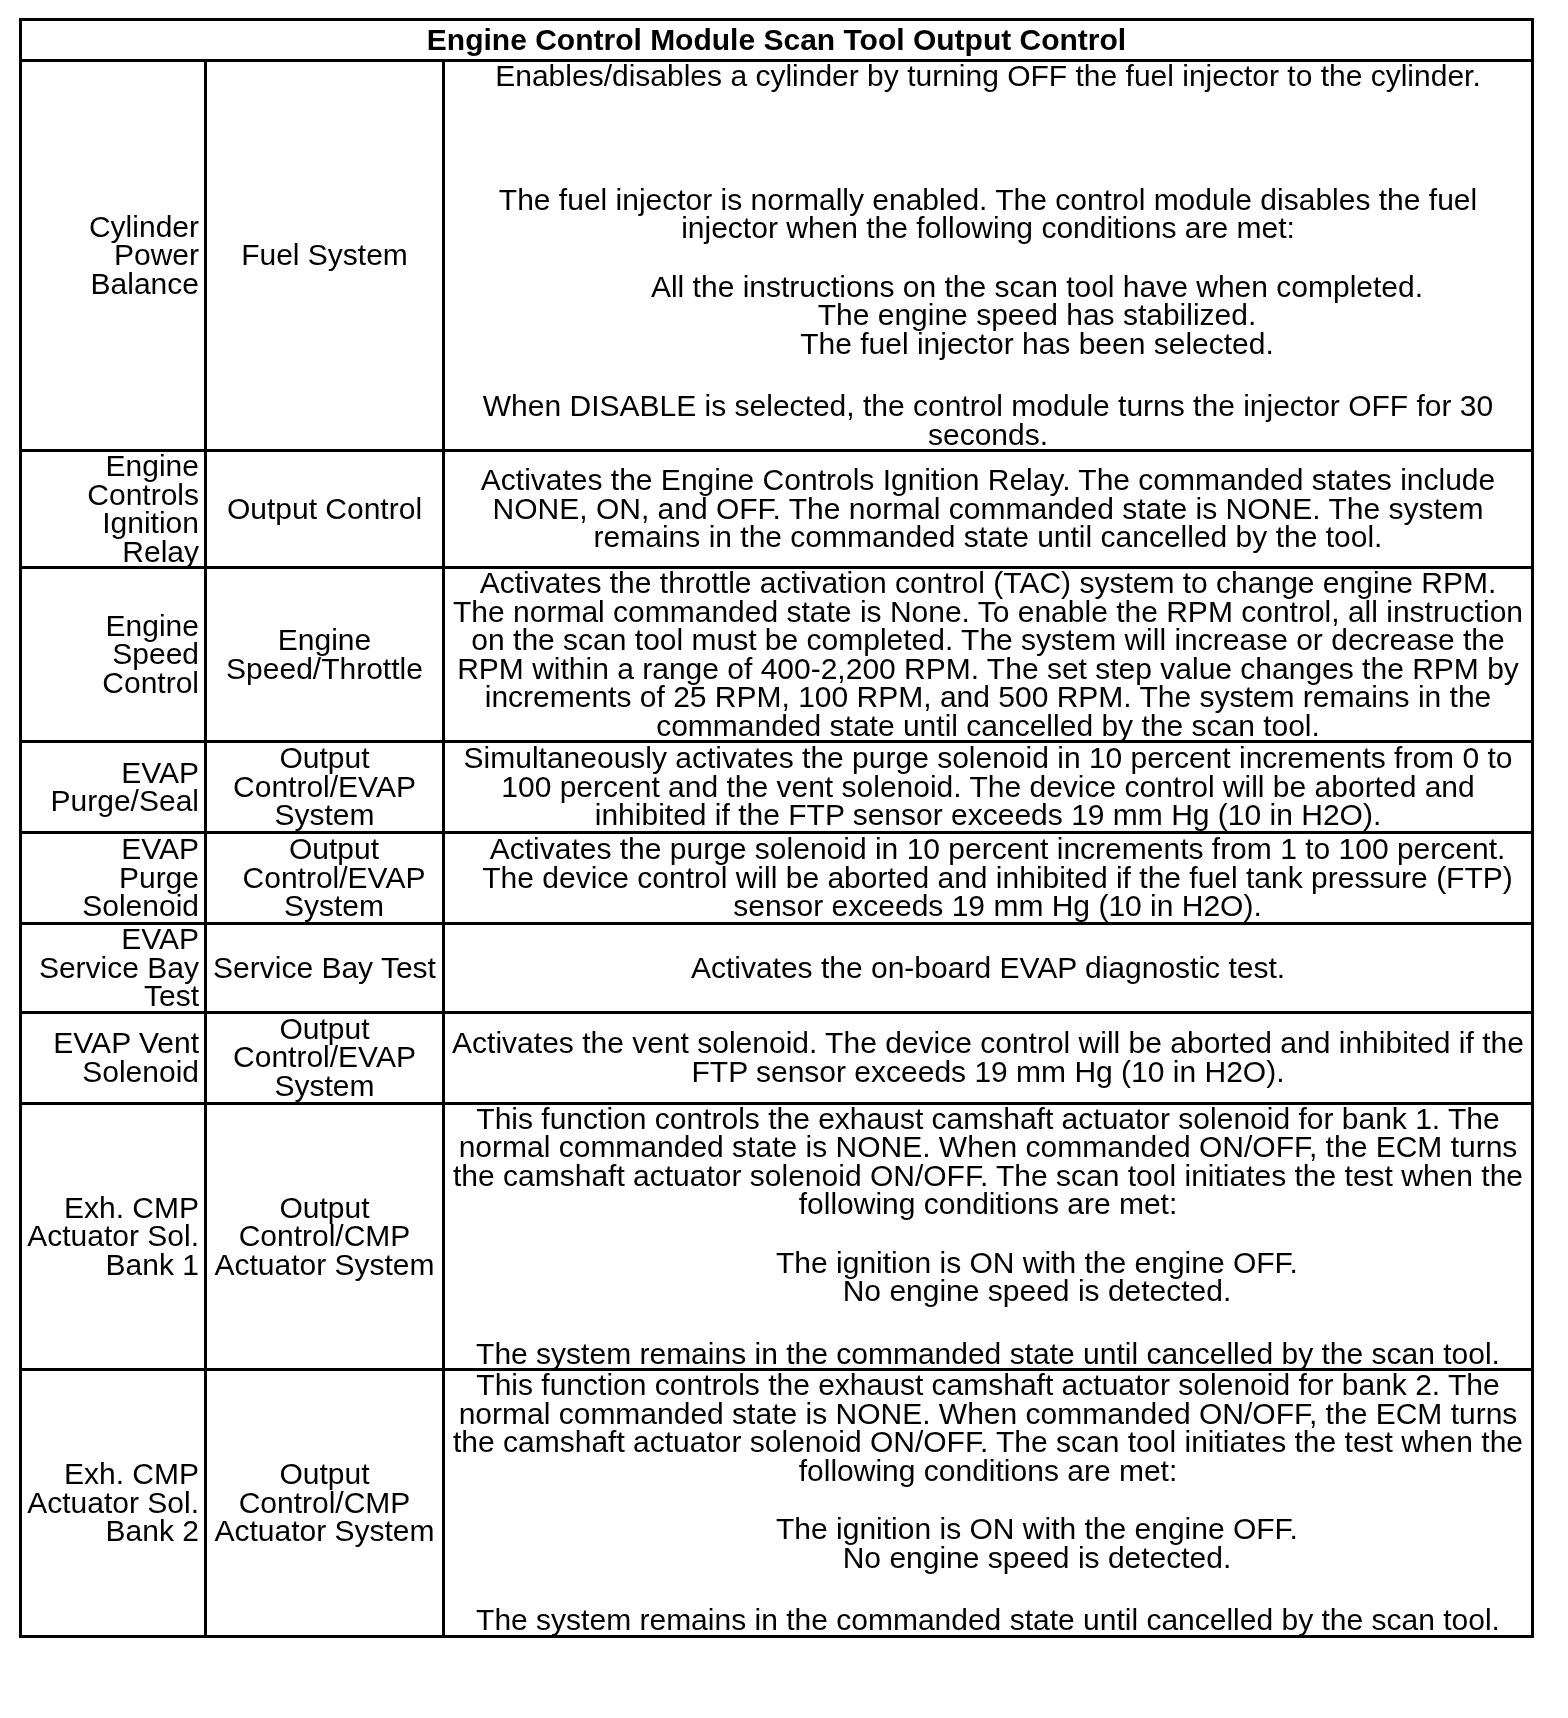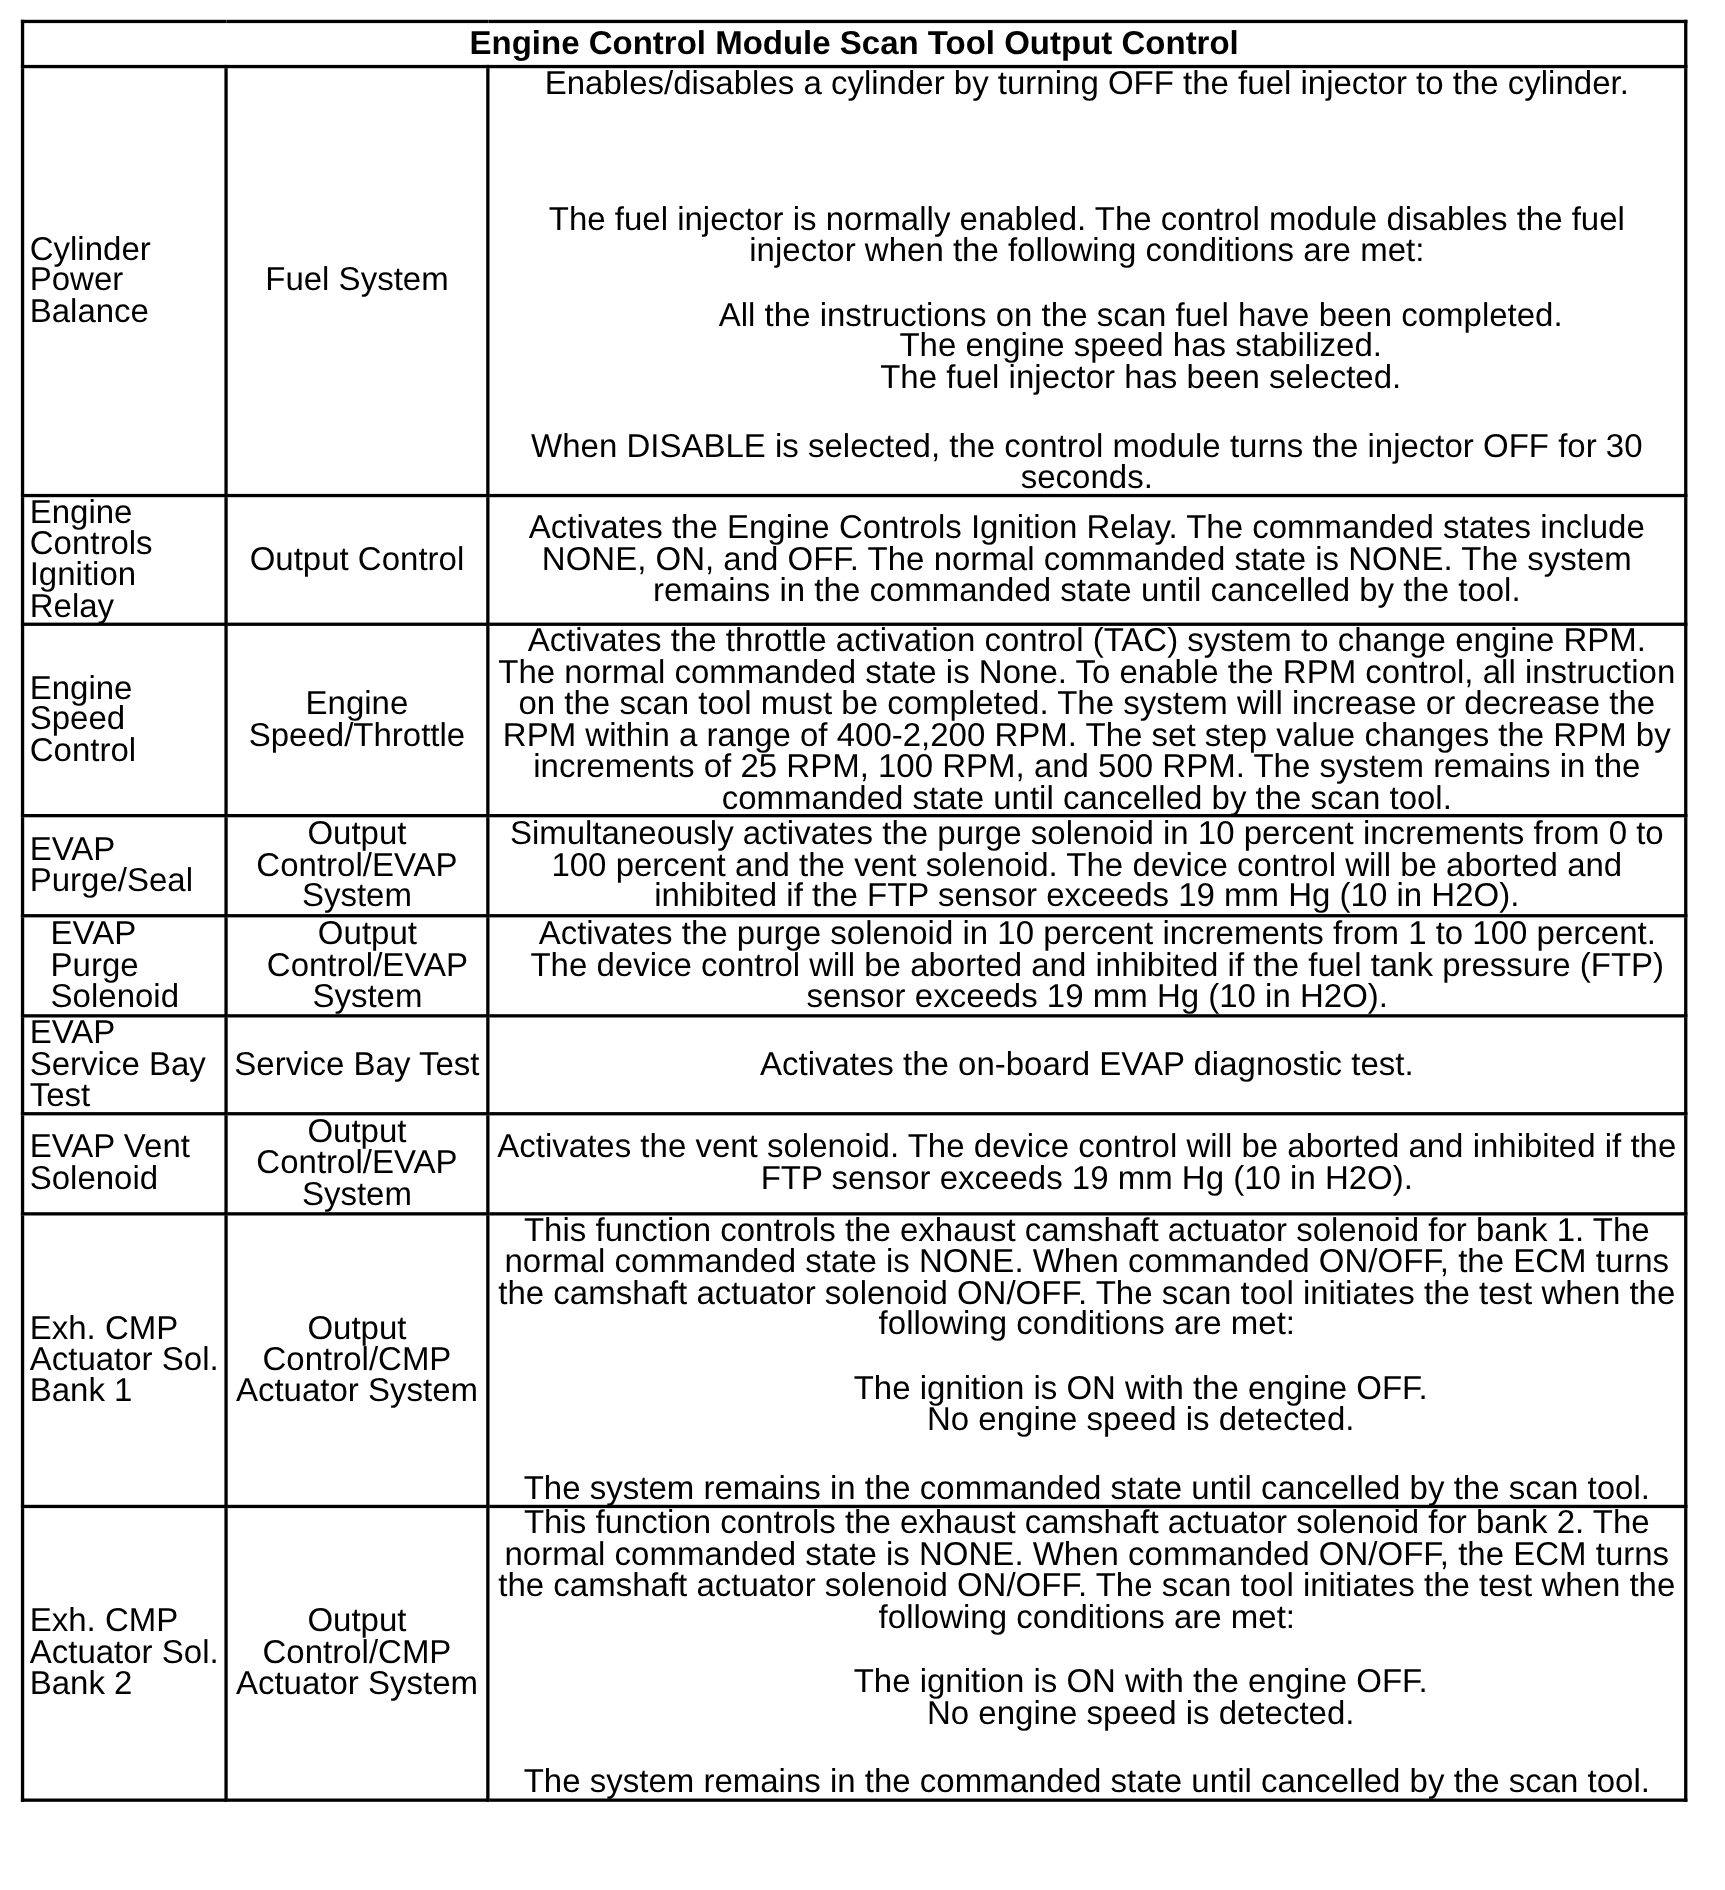--- a/index.html
+++ b/index.html
@@ -41,21 +41,21 @@
       padding: 0;
     }
     tr.head th {
       font-weight: bold;
       text-align: center;
       vertical-align: bottom;
       height: 90px;
       padding-bottom: 2px;
     }
     tr.head th.desc { vertical-align: bottom; }
-    td.c-name { text-align: left; margin-left: 46px; }
+    td.c-name { text-align: right; margin-left: 46px; }
     td.c-menu { text-align: center; }
     td.c-desc { text-align: center; vertical-align: top; padding-top: 3px; padding-bottom: 3px; }
     .para { margin: 0; }
     .indent { padding-left: 98px; }
     .gap-lg { height: 95px; }
     .gap-md { height: 30px; }
     .gap-sm { height: 34px; }
     tr.r1 td { height: 358px; }
     tr.r2 td { height: 88px; }
     tr.r3 td { height: 146px; }
@@ -84,21 +84,21 @@
   <tbody>
 
     <tr class="r1">
       <td class="c-name">Cylinder Power Balance</td>
       <td class="c-menu">Fuel System</td>
       <td class="c-desc">
         <p class="para">Enables/disables a cylinder by turning OFF the fuel injector to the cylinder.</p>
         <div class="gap-lg"></div>
         <p class="para">The fuel injector is normally enabled. The control module disables the fuel injector when the following conditions are met:</p>
         <div class="gap-md"></div>
-        <p class="para indent">All the instructions on the scan fuel have been completed.</p>
+        <p class="para indent">All the instructions on the scan tool have when completed.</p>
         <p class="para indent">The engine speed has stabilized.</p>
         <p class="para indent">The fuel injector has been selected.</p>
         <div class="gap-sm"></div>
         <p class="para">When DISABLE is selected, the control module turns the injector OFF for 30 seconds.</p>
       </td>
     </tr>
 
     <tr class="r2">
       <td class="c-name">Engine Controls Ignition Relay</td>
       <td class="c-menu">Output Control</td>

